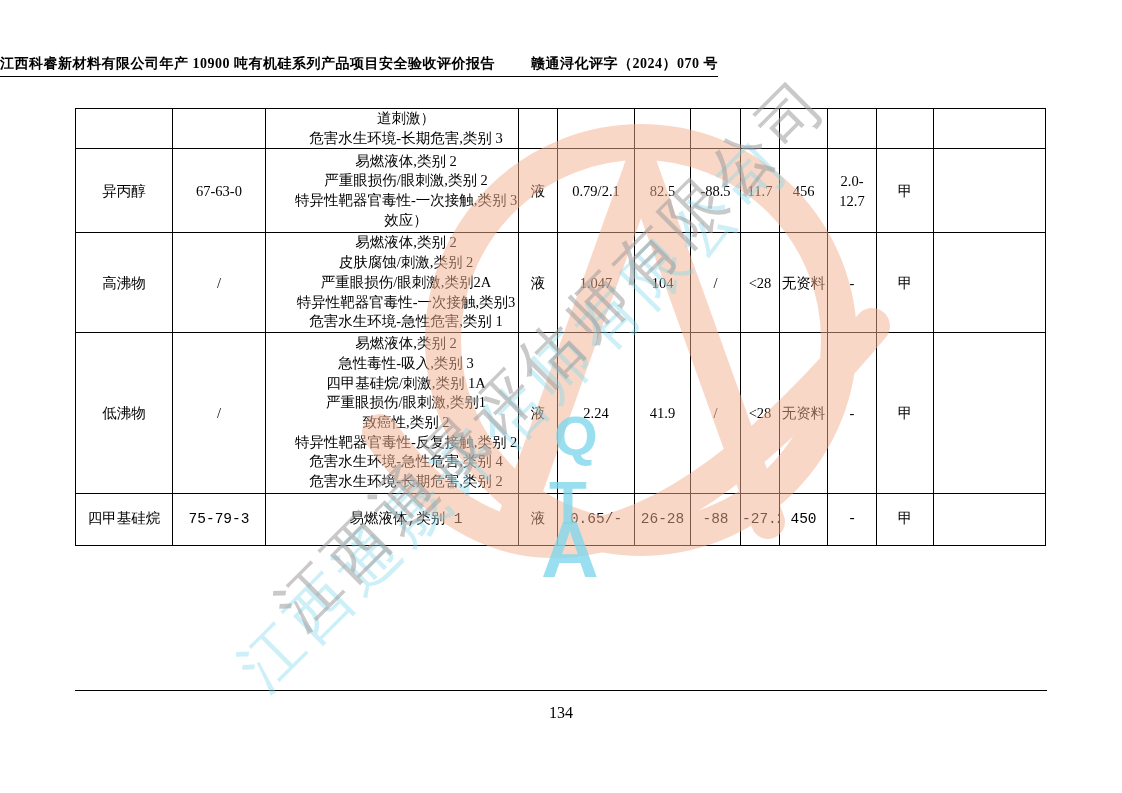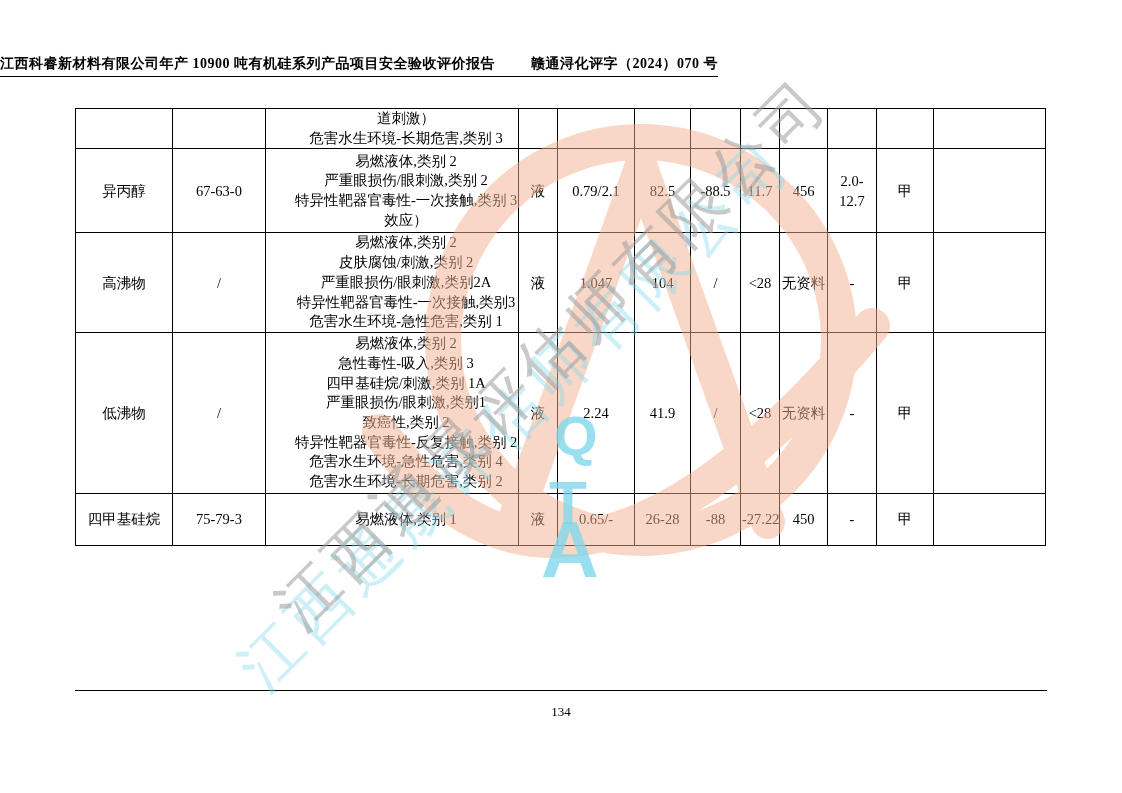--- a/index.html
+++ b/index.html
@@ -24,21 +24,21 @@
     border-collapse:collapse;table-layout:fixed;
   }
   table.haz td{
     border:1px solid #000;text-align:center;vertical-align:middle;
     font-size:14.5px;padding:0 1px;overflow:hidden;line-height:20px;
   }
   .hz{line-height:19.7px;white-space:nowrap;margin-left:28px;}
 
   
   .footer-rule{position:absolute;left:75px;top:690px;width:972px;border-top:1px solid #000;}
-  .page-number{position:absolute;top:704px;left:0;width:100%;text-align:center;font-size:13px;}
+  .page-number{position:absolute;top:704px;left:0;width:100%;text-align:center;font-size:16px;}
 
   
   .watermark{position:absolute;inset:0;pointer-events:none;}
   .wm-logo{position:absolute;left:0;top:0;}
   .wm-letter{
     position:absolute;font-family:"Liberation Sans",sans-serif;font-weight:bold;
     color:#7ed7ec;opacity:0.78;line-height:1;
   }
   .wm-q{left:554px;top:408px;font-size:56px;}
   .wm-t{left:549px;top:472px;font-size:62px;}
@@ -150,21 +150,21 @@
           <td>液</td>
           <td>2.24</td>
           <td>41.9</td>
           <td>/</td>
           <td>&lt;28</td>
           <td>无资料</td>
           <td>-</td>
           <td>甲</td>
           <td></td>
         </tr>
-        <tr style="height: 52px;">
+        <tr style="height: 52px; font-family: Liberation Mono, monospace;">
           <td>四甲基硅烷</td>
           <td>75-79-3</td>
           <td>
             <div class="hz">易燃液体,类别 1</div>
           </td>
           <td>液</td>
           <td>0.65/-</td>
           <td>26-28</td>
           <td>-88</td>
           <td>-27.22</td>

